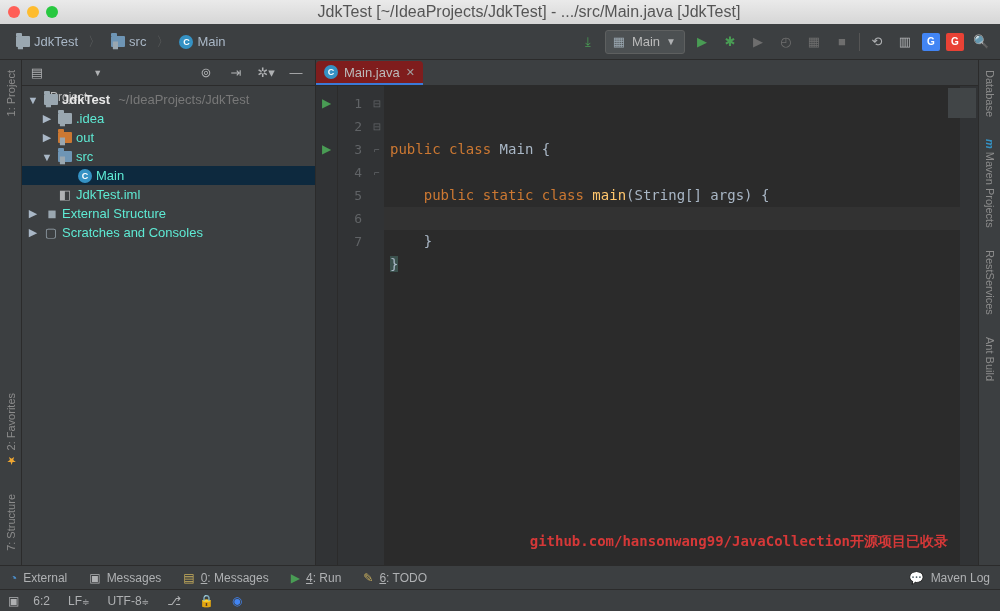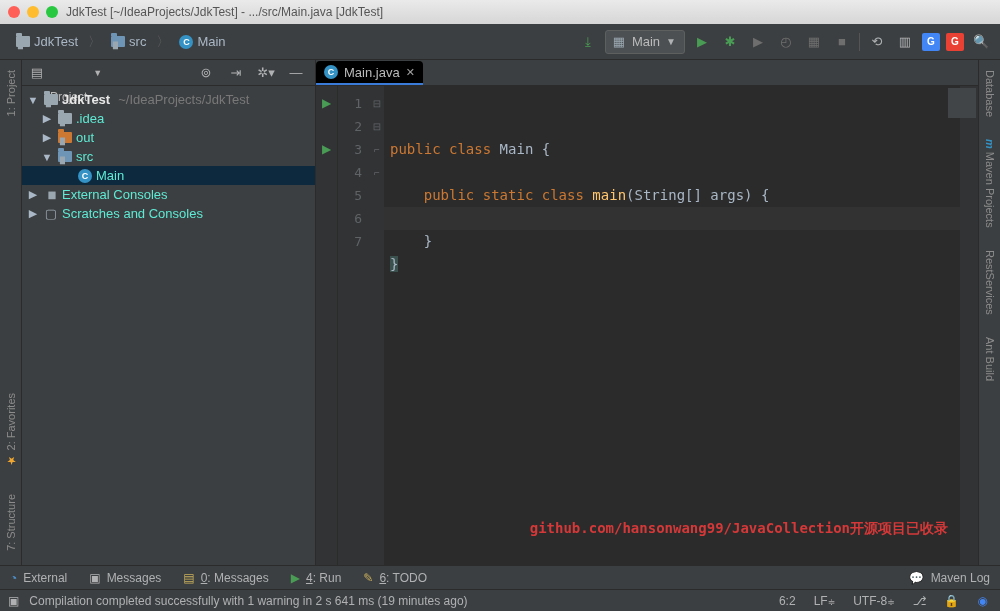--- a/index.html
+++ b/index.html
@@ -8,21 +8,21 @@
   font-family: -apple-system, "Helvetica Neue", Arial, sans-serif;
   font-size: 13px; color: #bbb;
   background: #3c3f41; overflow: hidden;
   display: flex; flex-direction: column;
 }
 
 .titlebar { height: 24px; background: linear-gradient(#eaeaea,#d6d6d6); display:flex; align-items:center; padding:0 8px; gap:8px; }
 .traffic { display:flex; gap:7px; }
 .dot { width:12px; height:12px; border-radius:50%; }
 .dot.red{background:#ff5f57;} .dot.yel{background:#febc2e;} .dot.grn{background:#28c840;}
-.titlebar .title { flex:1; color:#555; font-size:12px; }
+.titlebar .title { flex:1; text-align:center; color:#555; font-size:16px; }
 
 .navbar { height:36px; background:#3c3f41; border-bottom:1px solid #2b2b2b; display:flex; align-items:center; padding:0 8px; }
 .breadcrumb { display:flex; align-items:center; gap:2px; }
 .bc-item { display:flex; align-items:center; gap:4px; padding:4px 8px; color:#a9b7c6; cursor:pointer; }
 .bc-sep { color:#5e6060; }
 .toolbar-right { margin-left:auto; display:flex; align-items:center; gap:6px; }
 .tb-btn { width:22px; height:22px; display:flex; align-items:center; justify-content:center; cursor:pointer; color:#afb1b3; }
 .run-config { height:24px; background:#4c5052; border:1px solid #5e6060; border-radius:3px; display:flex; align-items:center; padding:0 8px 0 6px; gap:6px; cursor:pointer; }
 
 .main { flex:1; display:grid; grid-template-columns: 22px 294px 1fr 22px; min-height:0; }
@@ -53,34 +53,34 @@
 .ic.folder.src{background:#6e95b5;} .ic.folder.src::after{background:#6e95b5;}
 .ic.java{width:14px;height:14px;border-radius:50%;background:#3592c4;position:relative;}
 .ic.java::after{content:"C";position:absolute;inset:0;color:#fff;font-size:9px;font-weight:bold;display:flex;align-items:center;justify-content:center;}
 .ic.iml::before{content:"◧";color:#afb1b3;}
 .ic.lib::before{content:"▮▮";color:#9aa7b0;letter-spacing:-2px;font-size:10px;}
 .ic.scratch::before{content:"▢";color:#9aa7b0;}
 
 .editor-area { display:flex; flex-direction:column; min-width:0; background:#313335;}
 .tabs { height:26px; background:#3c3f41; display:flex; align-items:flex-end; border-bottom:1px solid #2b2b2b; }
 .tab { height:24px; background:#515658; display:flex; align-items:center; padding:0 8px; gap:6px; border-top-left-radius:4px;border-top-right-radius:4px;cursor:pointer;}
-.tab.active { background:#000000; border-bottom:2px solid #3a7ad9; }
+.tab.active { background:#7f1d1d; border-bottom:2px solid #3a7ad9; }
 .tab .close{color:#a0a0a0;font-size:11px;cursor:pointer;}
 .code-wrap { flex:1; display:flex; position:relative; background:#2b2b2b; min-height:0;}
 .gutter-g { width:22px; background:#313335; border-right:1px solid #2b2b2b; padding-top:6px;}
 .gutter-g .grun{color:#499c54; font-size:12px; text-align:center;}
 .gutter-n { width:32px; background:#313335; text-align:right; color:#606366; font-family: Menlo, Consolas, monospace; font-size:13px; padding:6px 8px 0 0; line-height:23px;}
 .gutter-f { width:14px; background:#313335; padding-top:6px; color:#606366; line-height:23px; text-align:center; font-size:10px;}
 .code { flex:1; font-family: Menlo, Consolas, monospace; font-size:14px; color:#a9b7c6; padding:6px 0 0 6px; line-height:23px; white-space:pre; position:relative;}
 .cur-line{position:absolute;left:0;right:0;height:23px;background:#323232;}
 .kw{color:#cc7832;} .fn{color:#ffc66d;} .str{color:#6a8759;} .obj{font-style:italic;color:#a9b7c6;} .cls{color:#a9b7c6;}
 .code-right { width:18px; background:#313335; position:relative;}
 .code-right .ok{position:absolute;top:6px;right:4px;color:#6a8759;font-size:13px;}
 .minimap{position:absolute;top:2px;right:2px;width:28px;height:30px;background:#414547;}
-.watermark{position:absolute;bottom:25px;right:12px;color:#d53838;font-weight:bold;font-size:14px;}
+.watermark{position:absolute;bottom:12px;right:12px;color:#d53838;font-weight:bold;font-size:14px;}
 
 .bottom-tabs { height:24px; background:#3c3f41; border-top:1px solid #2b2b2b; display:flex; align-items:center; padding:0 10px; gap:22px; }
 .btab { display:flex; align-items:center; gap:6px; color:#afb1b3; font-size:12px; cursor:pointer;}
 .btab .u{text-decoration:underline;}
 .event-log{margin-left:auto;}
 
 .statusbar { height:22px; background:#3c3f41; border-top:1px solid #2b2b2b; display:flex; align-items:center; padding:0 8px; gap:10px; font-size:12px; color:#afb1b3;}
 .statusbar .msg{flex:1;}
 .sb-item{padding:0 4px;cursor:pointer;}
 .run-tri{color:#499c54;}
@@ -182,24 +182,29 @@
       <div class="tree-row ind1">
         <span class="arrow">▼</span>
         <span class="ic folder src"></span>
         <span class="lbl">src</span>
       </div>
       <div class="tree-row ind2 sel">
         <span class="arrow"></span>
         <span class="ic java"></span>
         <span class="lbl">Main</span>
       </div>
+      <div class="tree-row ind1">
+        <span class="arrow"></span>
+        <span class="ic iml"></span>
+        <span class="lbl">JdkTest.iml</span>
+      </div>
       <div class="tree-row">
         <span class="arrow">▶</span>
         <span class="ic lib"></span>
-        <span class="lbl">External Consoles</span>
+        <span class="lbl">External Structure</span>
       </div>
       <div class="tree-row">
         <span class="arrow">▶</span>
         <span class="ic scratch"></span>
         <span class="lbl">Scratches and Consoles</span>
       </div>
     </div>
   </div>
 
   <div class="editor-area">
@@ -283,20 +288,19 @@
       <span><span class="u">6</span><span>: TODO</span></span>
     </div>
   <div class="btab event-log">
       <span>💬</span>
       <span>Maven Log</span>
     </div>
 </div>
 
 <div class="statusbar">
   <span>▣</span>
-  <span class="msg">Compilation completed successfully with 1 warning in 2 s 641 ms (19 minutes ago)</span>
   <span class="sb-item">6:2</span>
   <span class="sb-item"><span>LF</span><span style="font-size:9px">≑</span></span>
   <span class="sb-item"><span>UTF-8</span><span style="font-size:9px">≑</span></span>
   <span class="sb-item">⎇</span>
   <span class="sb-item">🔒</span>
   <span class="sb-item" style="color:#4285f4">◉</span>
 </div>
 
 </body></html>

